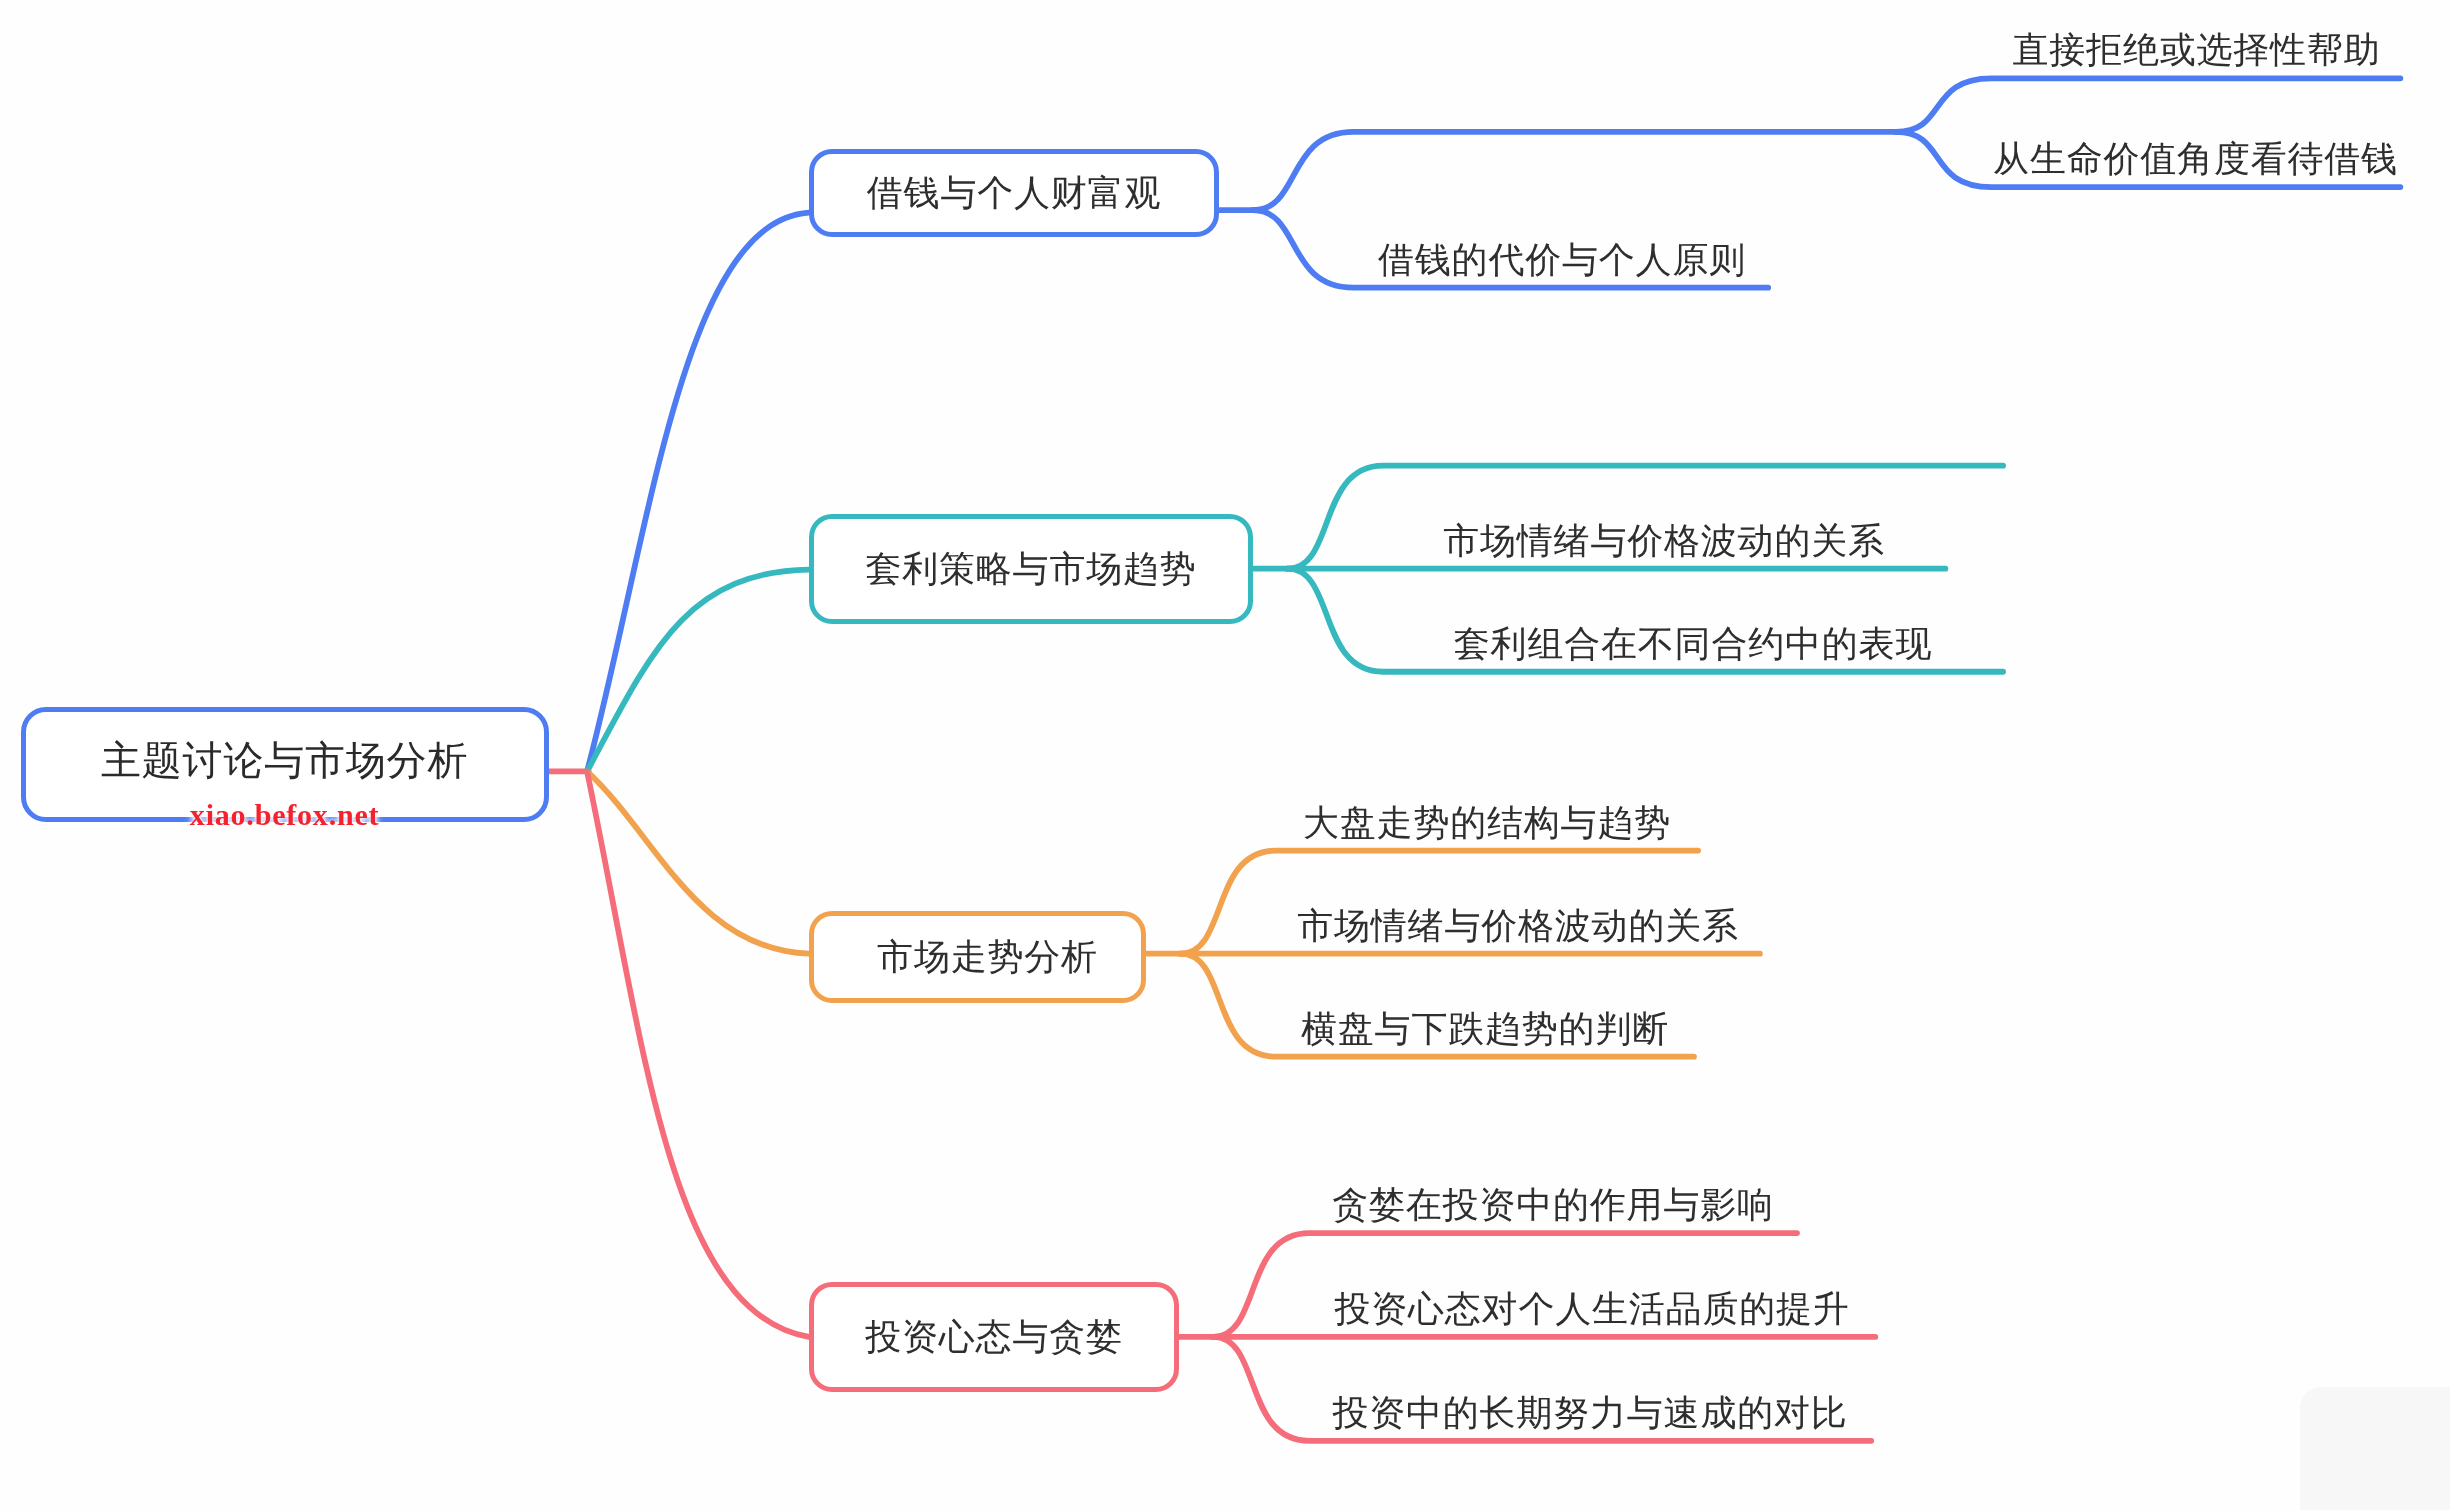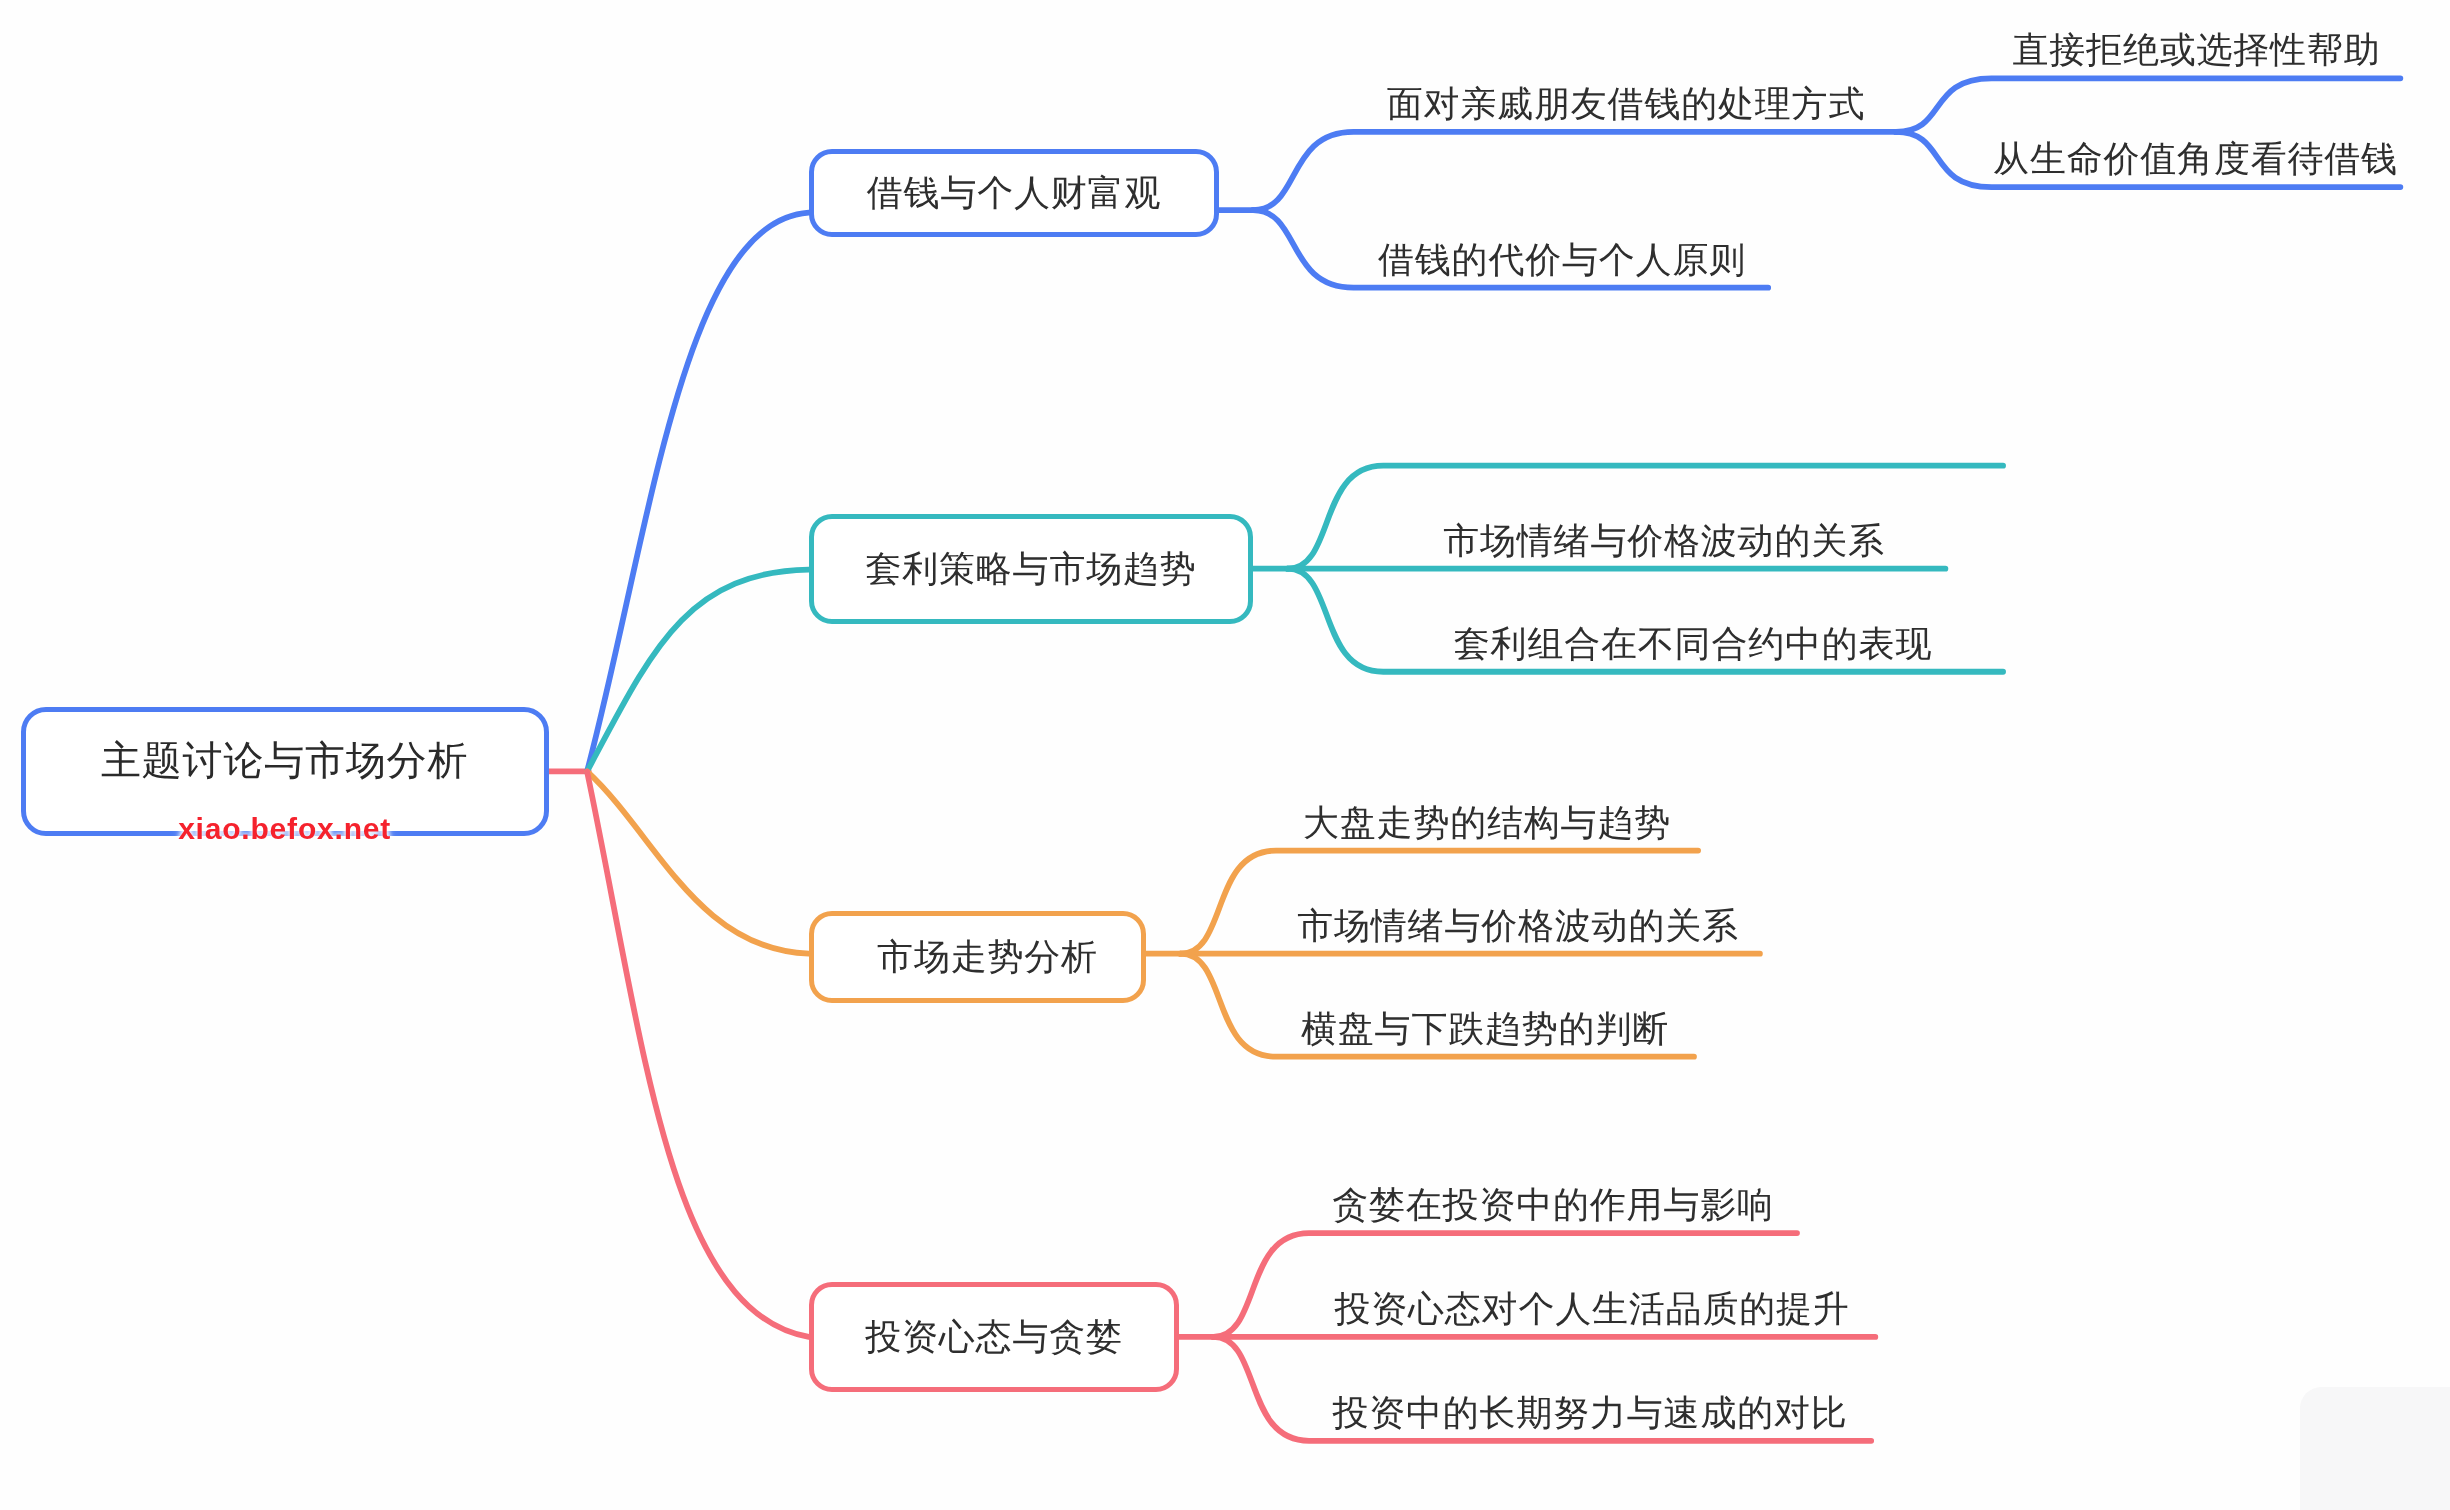--- a/index.html
+++ b/index.html
@@ -50,42 +50,41 @@
     <path d="M1432,1157 L2135,1157" stroke="#f2a24d"></path>
     <path d="M1432,1157 C1490,1157 1468,1282 1548,1282 L2055,1282" stroke="#f2a24d"></path>
 
     <path d="M712,936 C782,1270 812,1592 981,1622" stroke="#f56d7a"></path>
     <path d="M1430,1622 L1472,1622" stroke="#f56d7a"></path>
     <path d="M1472,1622 C1530,1622 1508,1496 1588,1496 L2180,1496" stroke="#f56d7a"></path>
     <path d="M1472,1622 L2275,1622" stroke="#f56d7a"></path>
     <path d="M1472,1622 C1530,1622 1508,1748 1588,1748 L2270,1748" stroke="#f56d7a"></path>
   </svg>
 
-  <div class="node root" style="left: 20.6px; top: 707px; width: 528px; height: 129px; border-color: rgb(77, 124, 243);">
+  <div class="node root" style="left: 20.6px; top: 707px; width: 528px; height: 115px; border-color: rgb(77, 124, 243); font-family: Liberation Serif, serif;">
     <div class="title">主题讨论与市场分析</div>
     <div class="wm" style="color: rgb(245, 34, 45);">xiao.befox.net</div>
   </div>
 
   <div class="node" style="left: 809px; top: 149px; width: 410px; height: 88px; border-color: rgb(77, 124, 243);">
     <span>借钱与个人财富观</span>
   </div>
 
   <div class="node" style="left: 809px; top: 514px; width: 444px; height: 110px; border-color: rgb(53, 185, 191);">
     <span>套利策略与市场趋势</span>
   </div>
 
   <div class="node" style="left: 809px; top: 911px; width: 337px; height: 92px; border-color: rgb(242, 162, 77); padding-left: 20px;">
     <span>市场走势分析</span>
   </div>
 
   <div class="node" style="left: 809px; top: 1282px; width: 370px; height: 110px; border-color: rgb(245, 109, 122);">
     <span>投资心态与贪婪</span>
   </div>
 
-  <div class="leaf" style="left:1354px;width:544px;top:81px;">面对亲戚朋友借钱的处理方式</div>
   <div class="leaf" style="left:1354px;width:416px;top:237px;">借钱的代价与个人原则</div>
   <div class="leaf" style="left:1992px;width:409px;top:27px;">直接拒绝或选择性帮助</div>
   <div class="leaf" style="left:1988px;width:415px;top:136px;">从生命价值角度看待借钱</div>
 
   <div class="leaf" style="left:1383px;width:562px;top:518px;">市场情绪与价格波动的关系</div>
   <div class="leaf" style="left:1276px;width:422px;top:800px;">大盘走势的结构与趋势</div>
 
   <div class="leaf" style="left:1383px;width:620px;top:621px;">套利组合在不同合约中的表现</div>
   <div class="leaf" style="left:1276px;width:484px;top:903px;">市场情绪与价格波动的关系</div>
   <div class="leaf" style="left:1276px;width:418px;top:1006px;">横盘与下跌趋势的判断</div>

